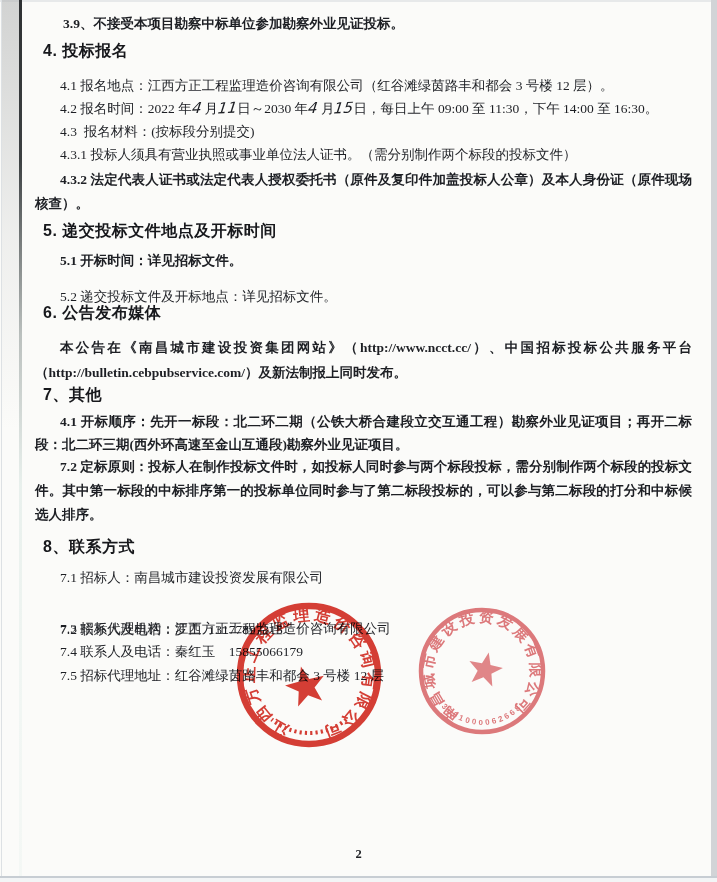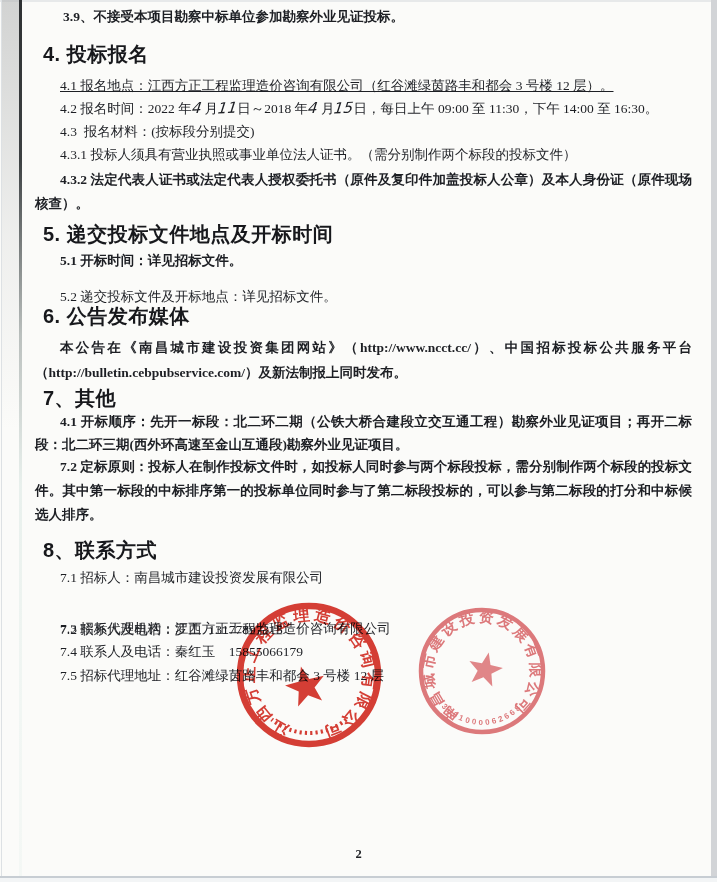--- a/index.html
+++ b/index.html
@@ -21,21 +21,21 @@
   .edge-right{position:absolute;right:0;top:0;width:6px;height:100%;background:#d2d4d7;}
   .edge-bottom-line{position:absolute;left:0;top:876px;width:100%;height:2px;background:#c7cdd3;}
   .edge-bottom-fill{position:absolute;left:0;top:878px;width:100%;height:4px;background:#f3f5f6;}
 
   .line{position:absolute;white-space:pre;font-size:13.5px;line-height:17px;}
   .para{position:absolute;width:657px;font-size:13.5px;text-align:justify;text-indent:25px;font-weight:bold;}
   .bold{font-weight:bold;}
   .heading{
     position:absolute;white-space:pre;
     font-family:"Liberation Sans","DejaVu Sans",sans-serif;
-    font-weight:bold;font-size:20px;letter-spacing:.5px;color:#17181c;
+    font-weight:bold;font-size:16px;letter-spacing:.5px;color:#17181c;
   }
   .hw{
     font-family:"DejaVu Sans",sans-serif;
     font-style:italic;font-size:15px;line-height:13px;
     display:inline-block;transform:skewX(-10deg) rotate(-3deg);
   }
   .pagenum{position:absolute;left:0;top:847px;width:717px;text-align:center;
     font-size:12.5px;font-weight:bold;}
 
   .stamp{position:absolute;mix-blend-mode:multiply;}
@@ -47,25 +47,25 @@
 <div class="scan">
 
   <div class="edge-top"></div>
   <div class="edge-left-line"></div>
   <div class="edge-left-shade"></div>
   <div class="edge-left-dark"></div>
   <div class="edge-right"></div>
   <div class="edge-bottom-line"></div>
   <div class="edge-bottom-fill"></div>
 
-  <div class="line bold" style="left:63px;top:8px;">3.9、不接受本项目勘察中标单位参加勘察外业见证投标。</div>
+  <div class="line bold" style="left:63px;top:15px;">3.9、不接受本项目勘察中标单位参加勘察外业见证投标。</div>
 
   <div class="heading" style="left:43px;top:41px;">4. 投标报名</div>
-  <div class="line" style="left:60px;top:77px;text-decoration:underline;">4.1 报名地点：江西方正工程监理造价咨询有限公司（红谷滩绿茵路丰和都会 3 号楼 12 层）。</div>
-  <div class="line" style="left:60px;top:100px;"><span>4.2 报名时间：2022 年</span><span class="hw">4</span><span> 月</span><span class="hw">11</span><span>日～2018 年</span><span class="hw">4</span><span> 月</span><span class="hw">15</span><span>日，每日上午 09:00 至 11:30，下午 14:00 至 16:30。</span></div>
+  <div class="line" style="left:60px;top:77px;">4.1 报名地点：江西方正工程监理造价咨询有限公司（红谷滩绿茵路丰和都会 3 号楼 12 层）。</div>
+  <div class="line" style="left:60px;top:100px;"><span>4.2 报名时间：2022 年</span><span class="hw">4</span><span> 月</span><span class="hw">11</span><span>日～2030 年</span><span class="hw">4</span><span> 月</span><span class="hw">15</span><span>日，每日上午 09:00 至 11:30，下午 14:00 至 16:30。</span></div>
   <div class="line" style="left:60px;top:123px;">4.3  报名材料：(按标段分别提交)</div>
   <div class="line" style="left:60px;top:146px;">4.3.1 投标人须具有营业执照或事业单位法人证书。（需分别制作两个标段的投标文件）</div>
   <div class="para" style="left:35px;top:168px;line-height:23.5px;">4.3.2 法定代表人证书或法定代表人授权委托书（原件及复印件加盖投标人公章）及本人身份证（原件现场核查）。</div>
 
   <div class="heading" style="left:43px;top:221px;">5. 递交投标文件地点及开标时间</div>
   <div class="line" style="left:60px;top:252px;font-weight:bold;">5.1 开标时间：详见招标文件。</div>
   <div class="line" style="left:60px;top:276px;margin-top:12px;">5.2 递交投标文件及开标地点：详见招标文件。</div>
 
   <div class="heading" style="left:43px;top:303px;">6. 公告发布媒体</div>
   <div class="para" style="left:35px;top:336px;line-height:24.5px;">本公告在《南昌城市建设投资集团网站》（http://www.ncct.cc/）、中国招标投标公共服务平台（http://bulletin.cebpubservice.com/）及新法制报上同时发布。</div>

